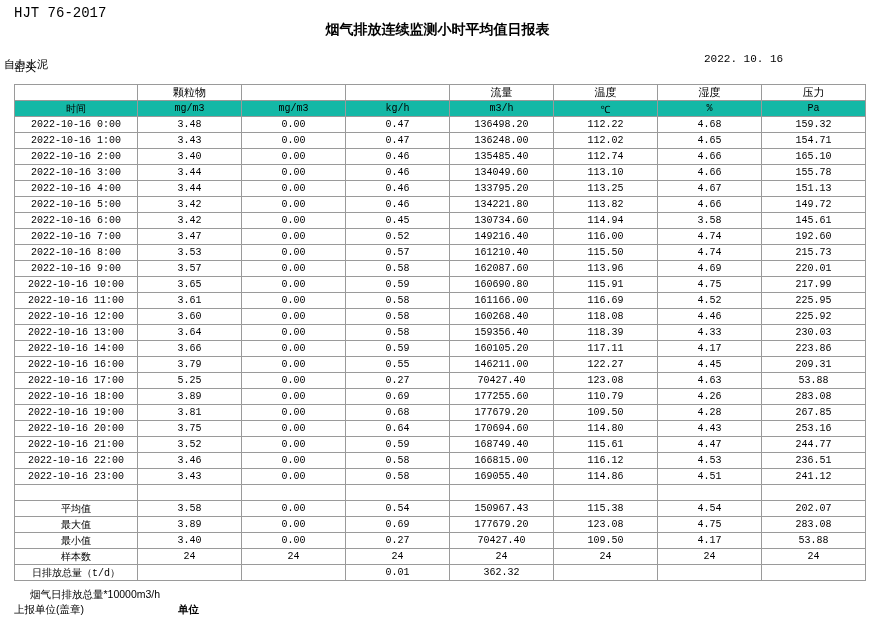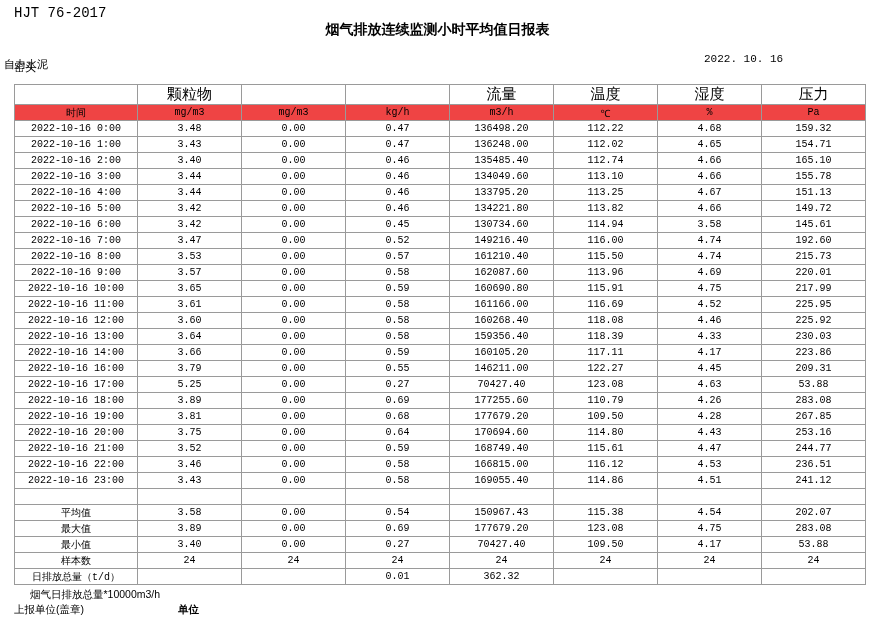--- a/index.html
+++ b/index.html
@@ -41,22 +41,22 @@
   table.main td{
     border:1px solid #9a9a9a;
     height:15px;
     padding:0 4px;
     text-align:center;
     white-space:nowrap;
     overflow:hidden;
   }
   .col-time{width:123px;}
   .col-d{width:104px;}
-  .row-param td{height:25px;font-size:15px;}
-  .row-unit td{background:#ef4444;}
+  .row-param td{height:25px;font-size:11px;}
+  .row-unit td{background:#14b8a6;}
   .spacer td{border:1px solid #9a9a9a;height:13px;}
   .row-summary td{height:15px;}
   .footnote1{
     position:absolute;left:14px;top:588px;font-size:10.5px;padding-left:16px;
   }
   .footnote2{
     position:absolute;left:14px;top:603px;font-size:10.5px;
   }
   .unit-label{
     position:absolute;left:178px;top:603px;font-size:10.5px;font-weight:bold;

